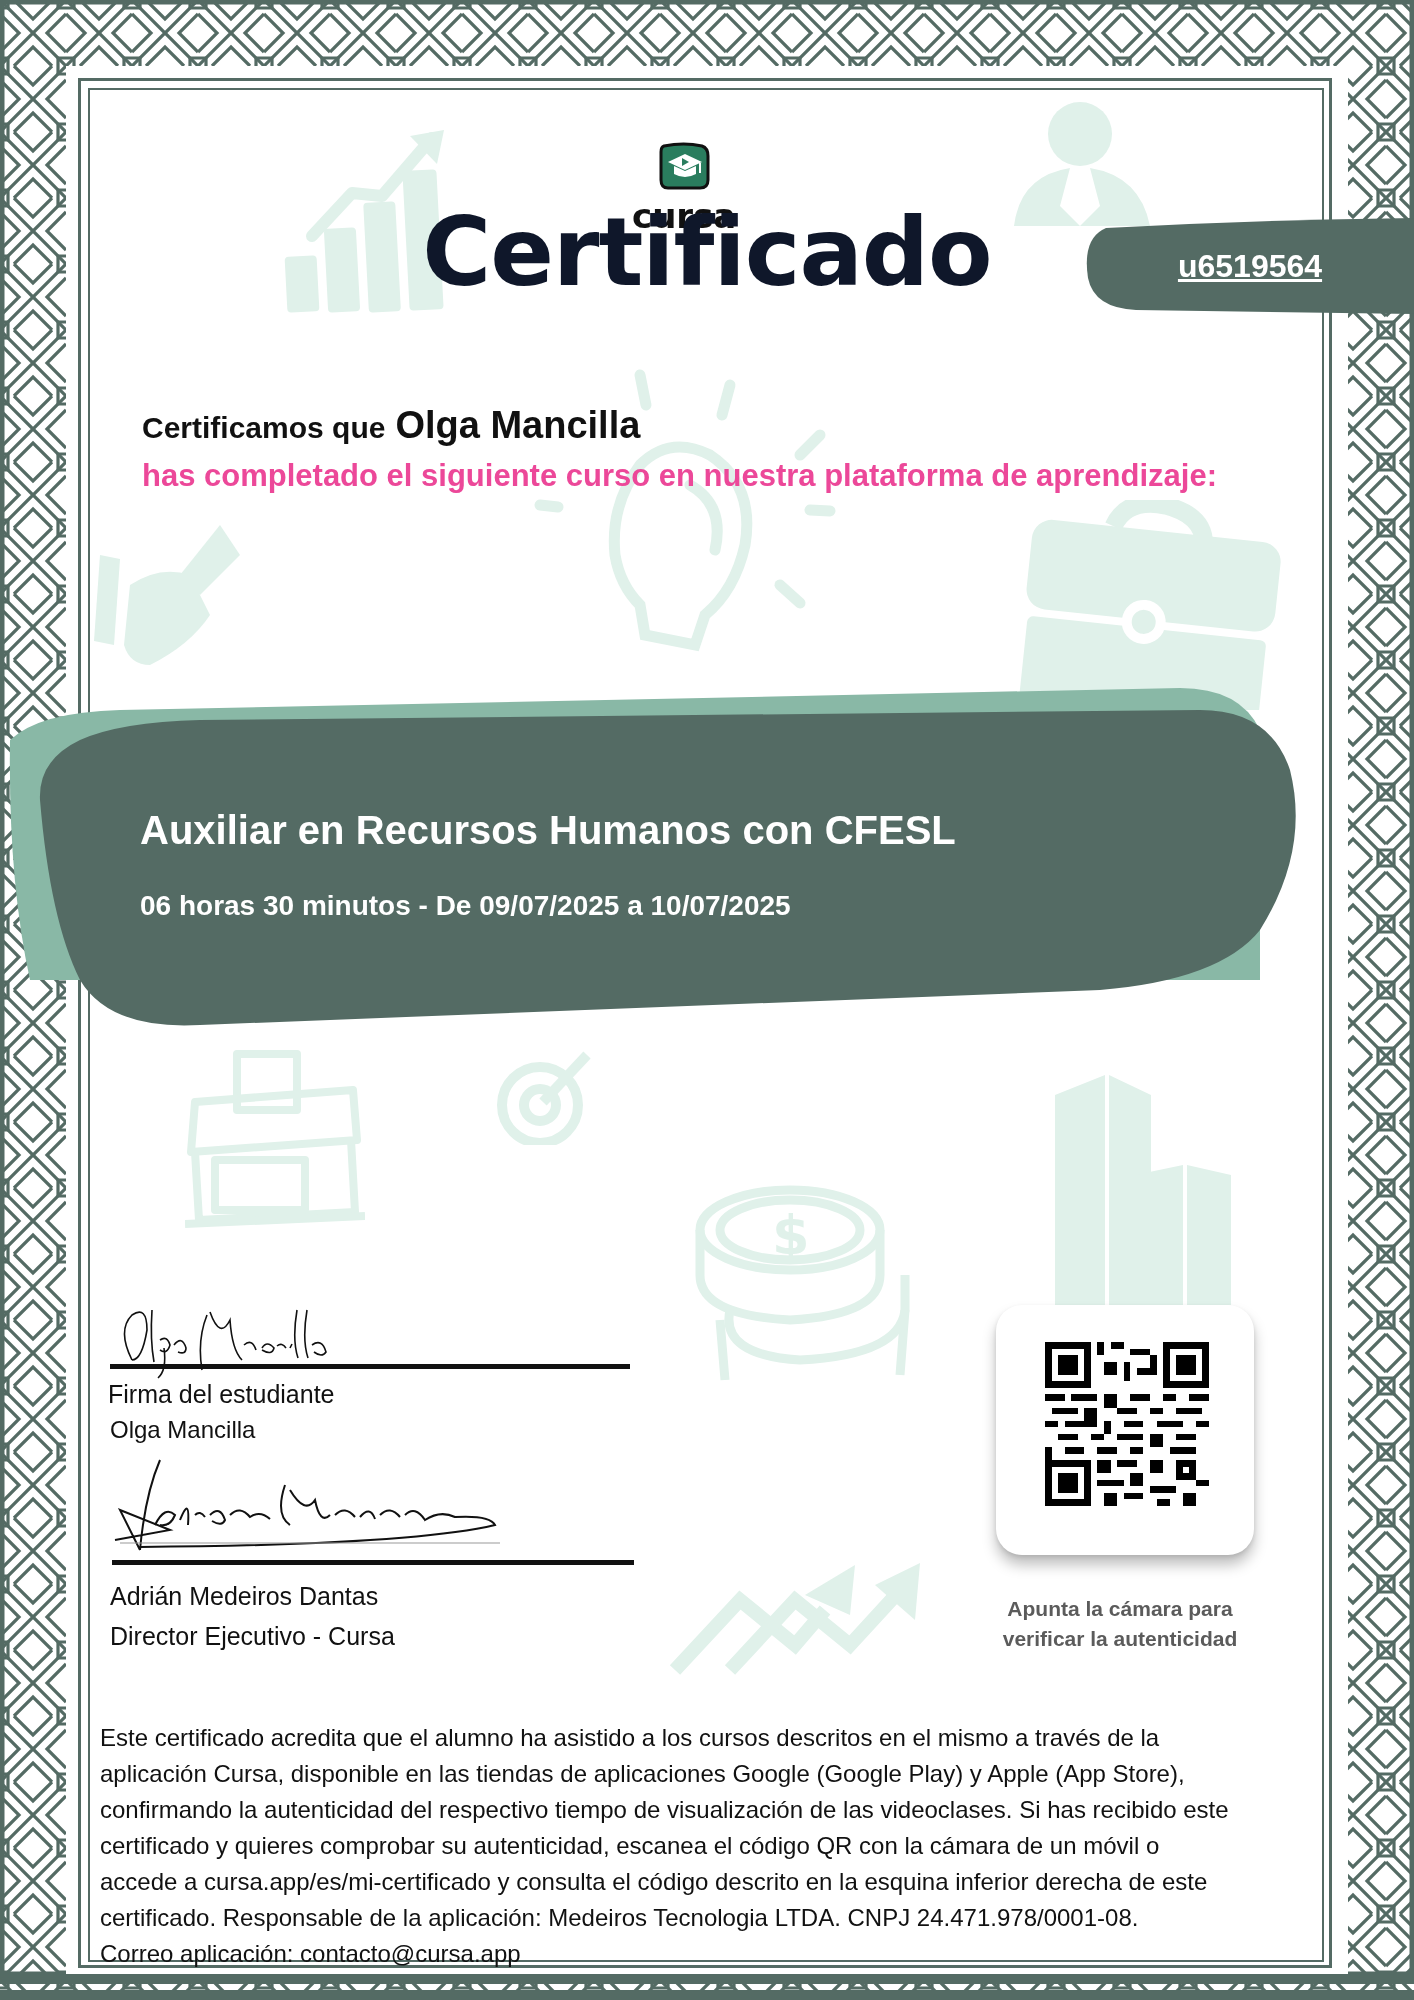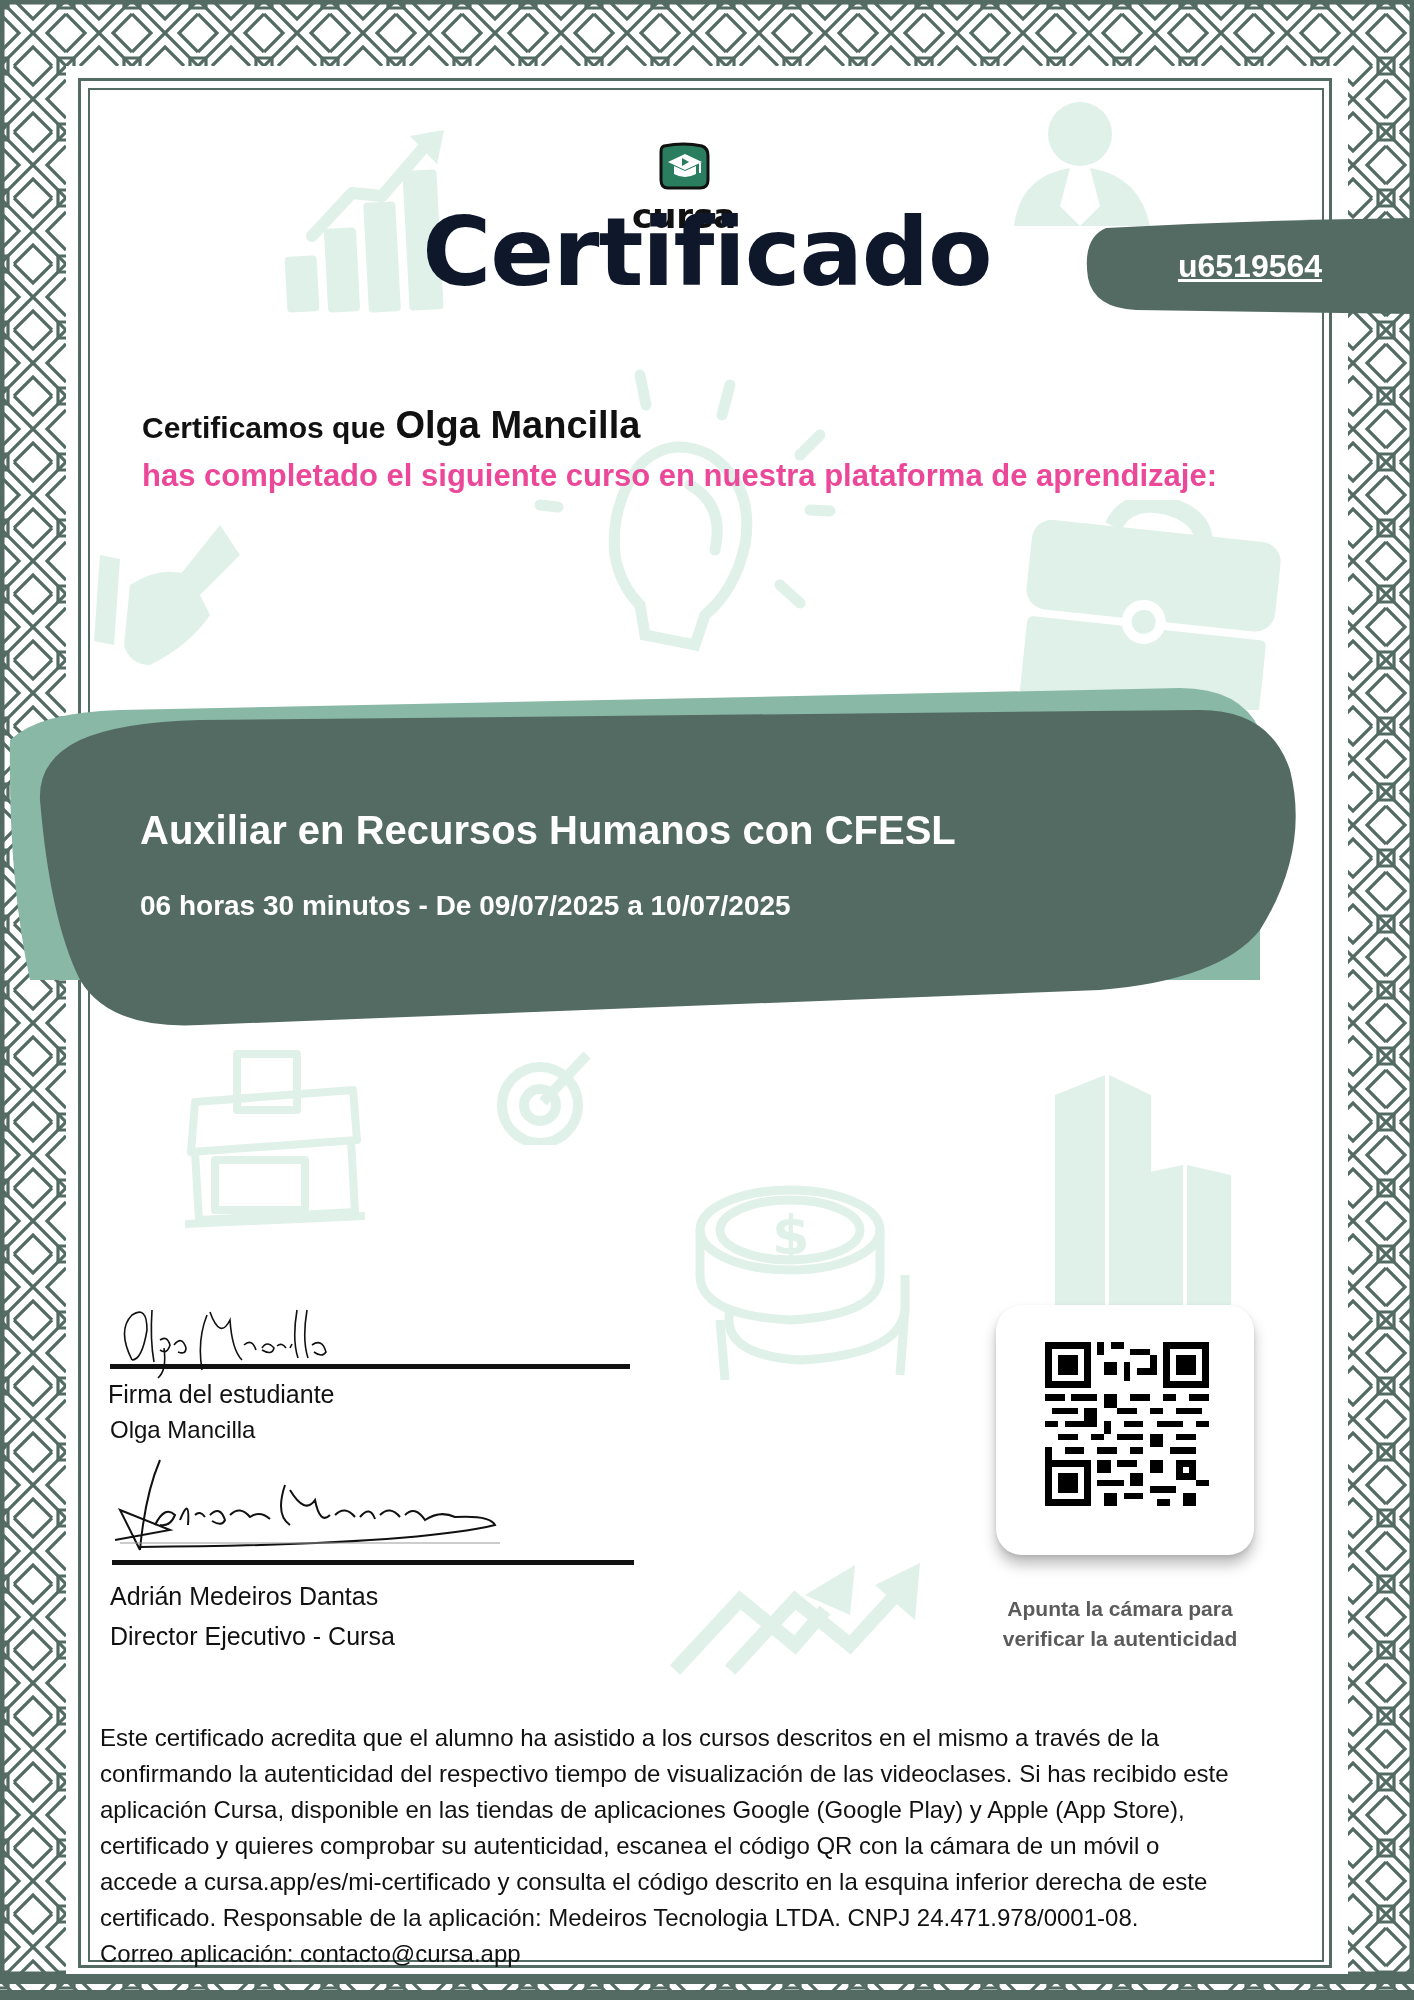--- a/index.html
+++ b/index.html
@@ -272,19 +272,19 @@
       <rect x="21" y="23" width="2" height="2"></rect>
   </g>
 </svg>
 <div class="qr-caption">
   <div>Apunta la cámara para</div>
   <div>verificar la autenticidad</div>
 </div>
 
 <div class="legal">
   <div>Este certificado acredita que el alumno ha asistido a los cursos descritos en el mismo a través de la</div>
+  <div>aplicación Cursa, disponible en las tiendas de aplicaciones Google (Google Play) y Apple (App Store),</div>
   <div>confirmando la autenticidad del respectivo tiempo de visualización de las videoclases. Si has recibido este</div>
-  <div>aplicación Cursa, disponible en las tiendas de aplicaciones Google (Google Play) y Apple (App Store),</div>
   <div>certificado y quieres comprobar su autenticidad, escanea el código QR con la cámara de un móvil o</div>
   <div>accede a cursa.app/es/mi-certificado y consulta el código descrito en la esquina inferior derecha de este</div>
   <div>certificado. Responsable de la aplicación: Medeiros Tecnologia LTDA. CNPJ 24.471.978/0001-08.</div>
   <div>Correo aplicación: contacto@cursa.app</div>
 </div>
 
 </body></html>

